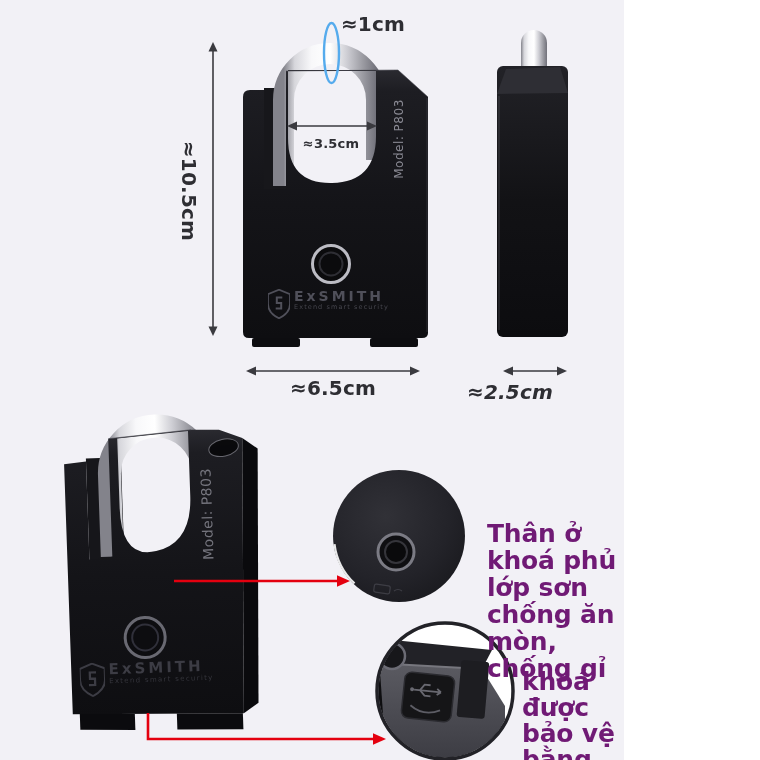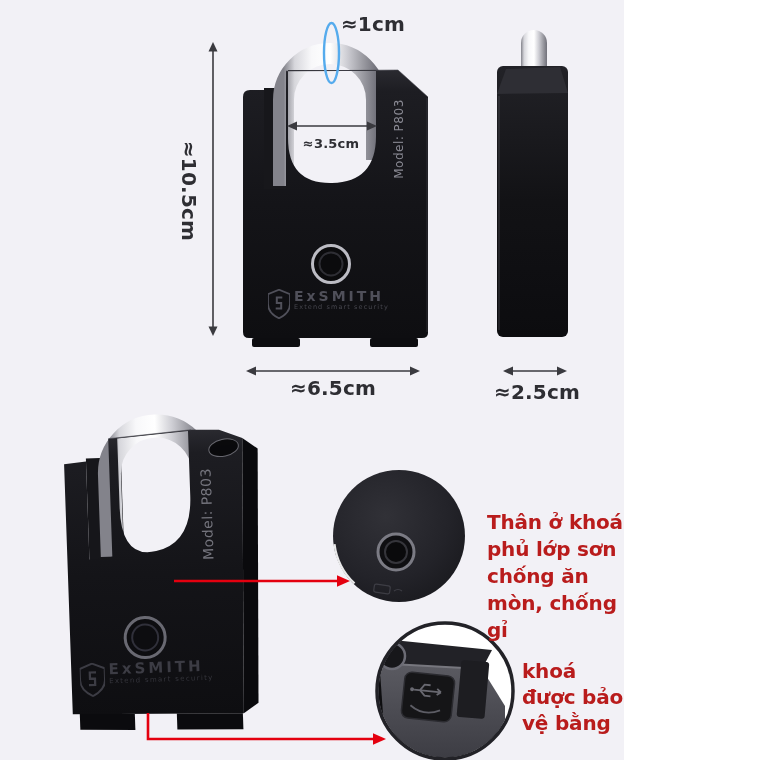--- a/index.html
+++ b/index.html
@@ -19,21 +19,21 @@
   .brand-txt{font-weight:700;line-height:1.05;}
   .brand-name{letter-spacing:3px;}
   .brand-tag{font-weight:400;}
   .bb-front{color:#50505a;}
   .bb-front .brand-name{font-size:14px;}
   .bb-front .brand-tag{font-size:6.5px;letter-spacing:1.1px;color:#46464e;}
   .bb-big{color:#3c3c44;transform:rotate(-2deg);}
   .bb-big .brand-name{font-size:15px;}
   .bb-big .brand-tag{font-size:7px;letter-spacing:1.3px;color:#35353c;}
   .shield{flex:0 0 auto;}
-  .vn{position:absolute;font-size:20px;font-weight:700;color:#b91c1c;letter-spacing:-.2px;}
+  .vn{position:absolute;font-size:25px;font-weight:700;color:#701a75;letter-spacing:-.2px;margin-top:11px;}
   .vn .ln{line-height:27px;}
 </style>
 </head>
 <body>
 
 <div id="stage">
 
   <svg id="gfx" width="760" height="760" viewBox="0 0 760 760">
     <defs>
       <linearGradient id="chromeH" x1="0" y1="0" x2="1" y2="0">
@@ -161,21 +161,21 @@
         </g>
       </g>
       <circle cx="445" cy="691" r="68" fill="none" stroke="#222227" stroke-width="3.5"></circle>
     </g>
   </svg>
 
   <div class="lbl dim" style="left:373px;top:24px;">≈1cm</div>
   <div class="lbl dim" style="left:331px;top:143px;font-size:13px;">≈3.5cm</div>
   <div class="lbl dim dim-rot" style="left:189px;top:191px;">≈10.5cm</div>
   <div class="lbl dim" style="left:333px;top:388px;">≈6.5cm</div>
-  <div class="lbl dim" style="left:537px;top:392px;">≈2.5cm</div>
+  <div class="lbl dim" style="left:510px;top:392px;font-style:italic;">≈2.5cm</div>
 
   <div class="model model-front" style="left:399px;top:139px;">Model: P803</div>
   <div class="model model-big" style="left:207px;top:514px;">Model: P803</div>
 
   <div class="brandbox bb-front" style="left:268px;top:289px;">
     <svg class="shield" width="22" height="30" viewBox="0 0 20 26">
       <path d="M10,0 L20,4 V13 Q20,21 10,26 Q0,21 0,13 V4 Z" fill="none" stroke="#50505a" stroke-width="1.6"></path>
       <path d="M13,7 H8 V12 H12 V17 H7" fill="none" stroke="#50505a" stroke-width="1.8"></path>
     </svg>
     <div class="brand-txt">

